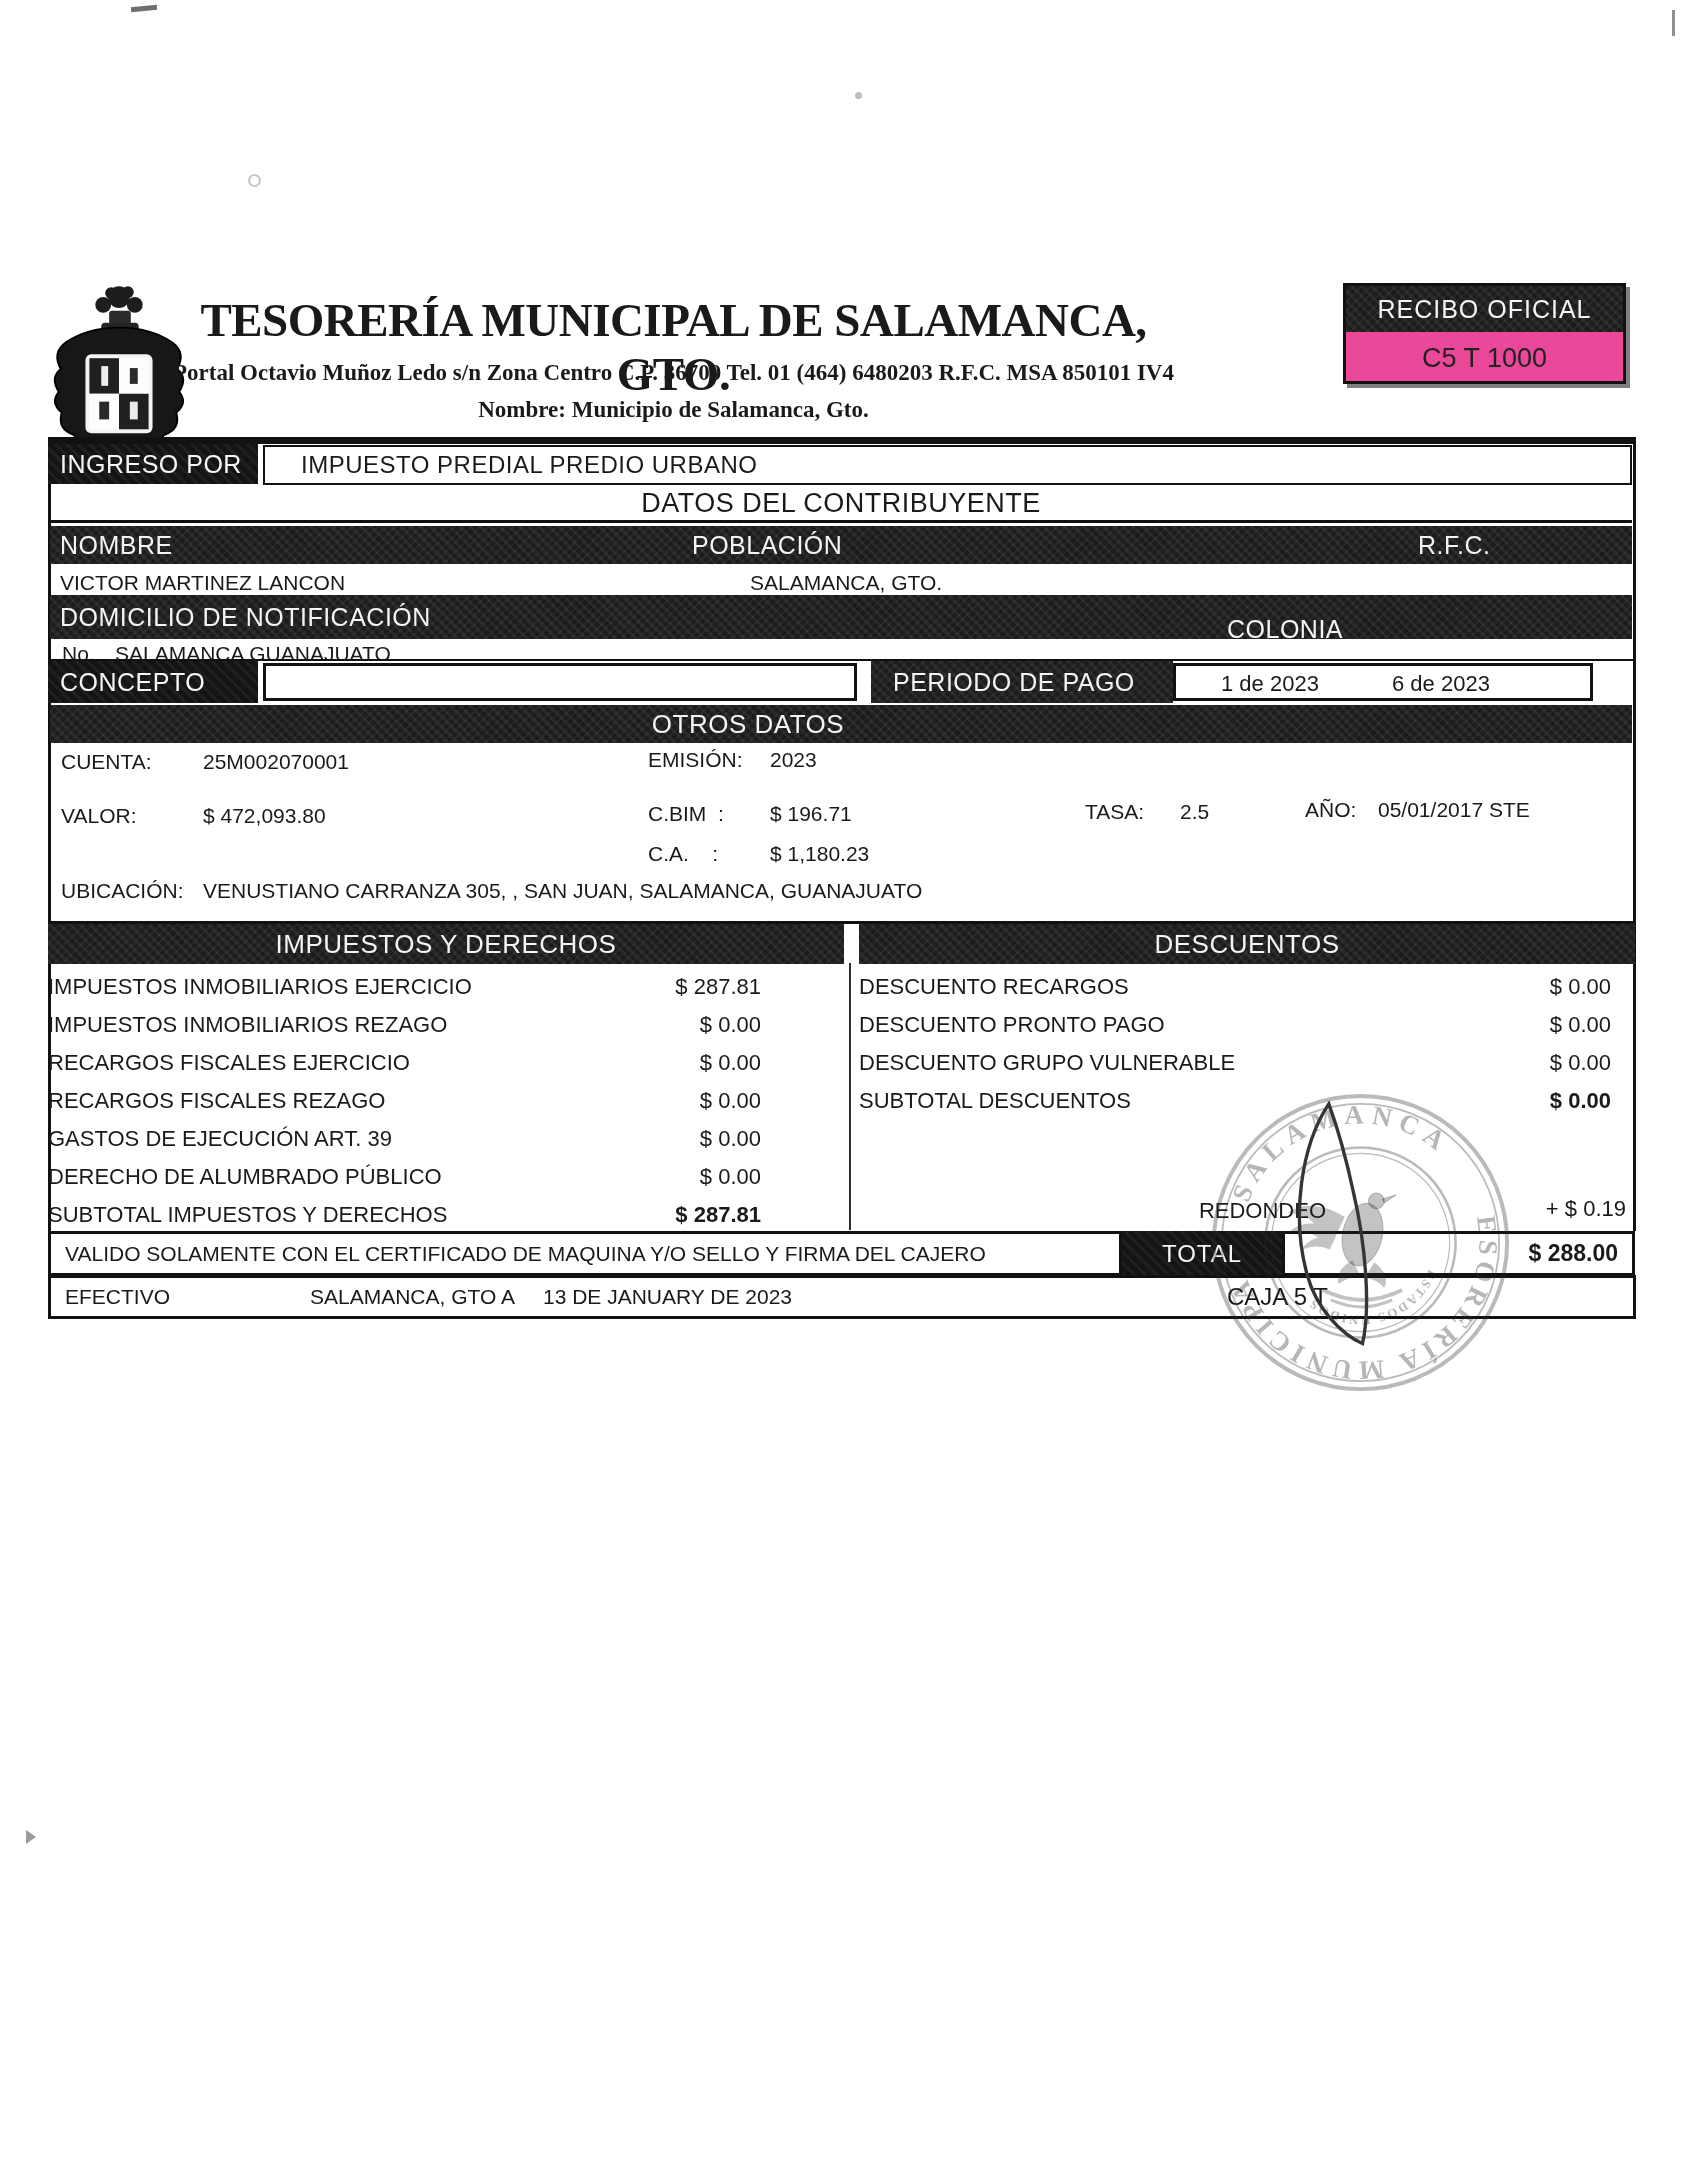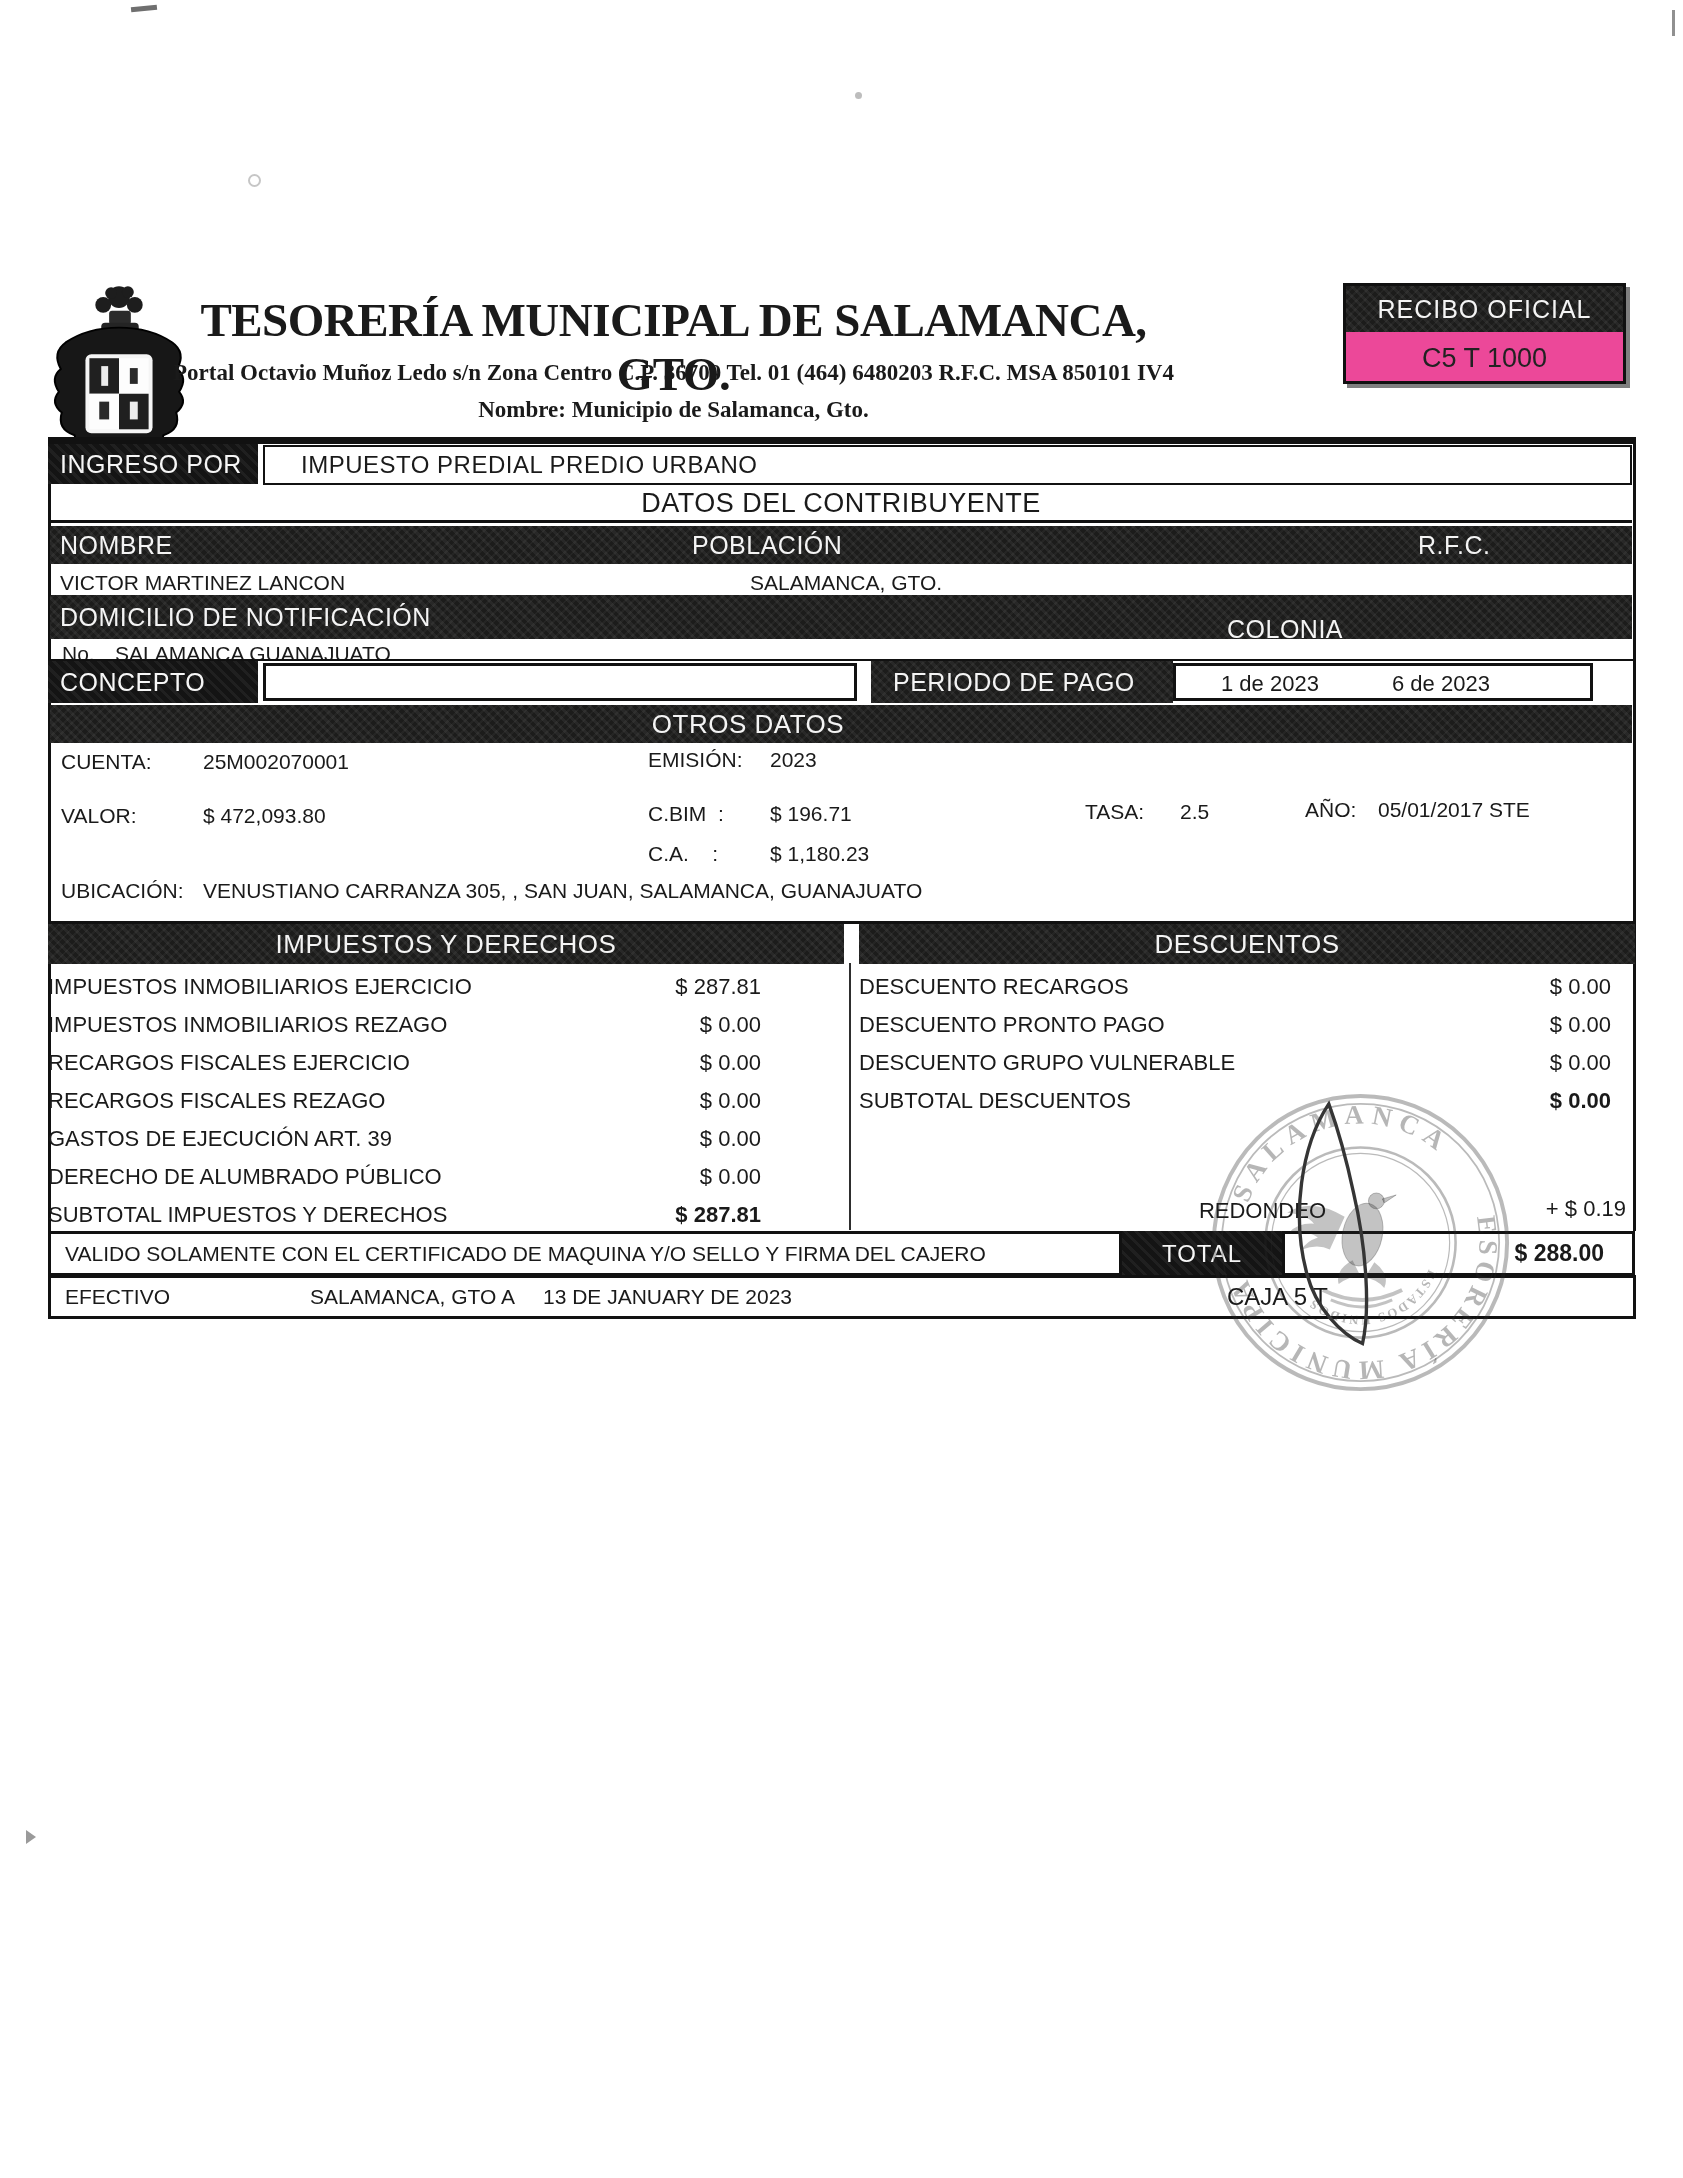--- a/index.html
+++ b/index.html
@@ -184,21 +184,21 @@
       <div class="tbl-label" style="flex:0 0 512px;">SUBTOTAL DESCUENTOS</div>
       <div class="tbl-value bold" style="flex:0 0 252px;padding-right:12px;box-sizing:border-box;">$ 0.00</div>
     </div>
   </div>
 
   <div class="abs" style="left:1168px;top:1198px;width:158px;text-align:right;font-size:22px;">REDONDEO</div>
   <div class="abs" style="left:1475px;top:1196px;width:151px;text-align:right;font-size:22px;">+ $ 0.19</div>
 
   <div class="abs whitebox vcenter" style="left:48px;top:1231px;width:1074px;height:45px;font-size:21px;padding-left:14px;">VALIDO SOLAMENTE CON EL CERTIFICADO DE MAQUINA Y/O SELLO Y FIRMA DEL CAJERO</div>
   <div class="abs blackbox hcenter" style="left:1122px;top:1231px;width:160px;height:45px;font-size:24px;letter-spacing:1px;">TOTAL</div>
-  <div class="abs whitebox vcenter bold" style="left:1282px;top:1231px;width:353px;height:45px;font-size:23px;justify-content:flex-end;padding-right:28px;">$ 288.00</div>
+  <div class="abs whitebox vcenter bold" style="left:1282px;top:1231px;width:353px;height:45px;font-size:23px;justify-content:flex-end;padding-right:14px;">$ 288.00</div>
 
   <div class="abs whitebox" style="left:48px;top:1275px;width:1588px;height:44px;padding-left:19px;">
     <div class="abs vcenter" style="left:14px;top:0;height:38px;font-size:21px;">EFECTIVO</div>
     <div class="abs vcenter" style="left:259px;top:0;height:38px;font-size:21px;">SALAMANCA, GTO A</div>
     <div class="abs vcenter" style="left:492px;top:0;height:38px;font-size:21px;">13 DE JANUARY DE 2023</div>
     <div class="abs vcenter" style="left:1176px;top:0;height:38px;font-size:24px;">CAJA 5 T</div>
   </div>
 
   <svg class="abs" style="left:1204px;top:1086px;" width="313" height="317" viewBox="0 0 316 320">
     <g stroke="rgba(40,40,40,0.32)" fill="none">

